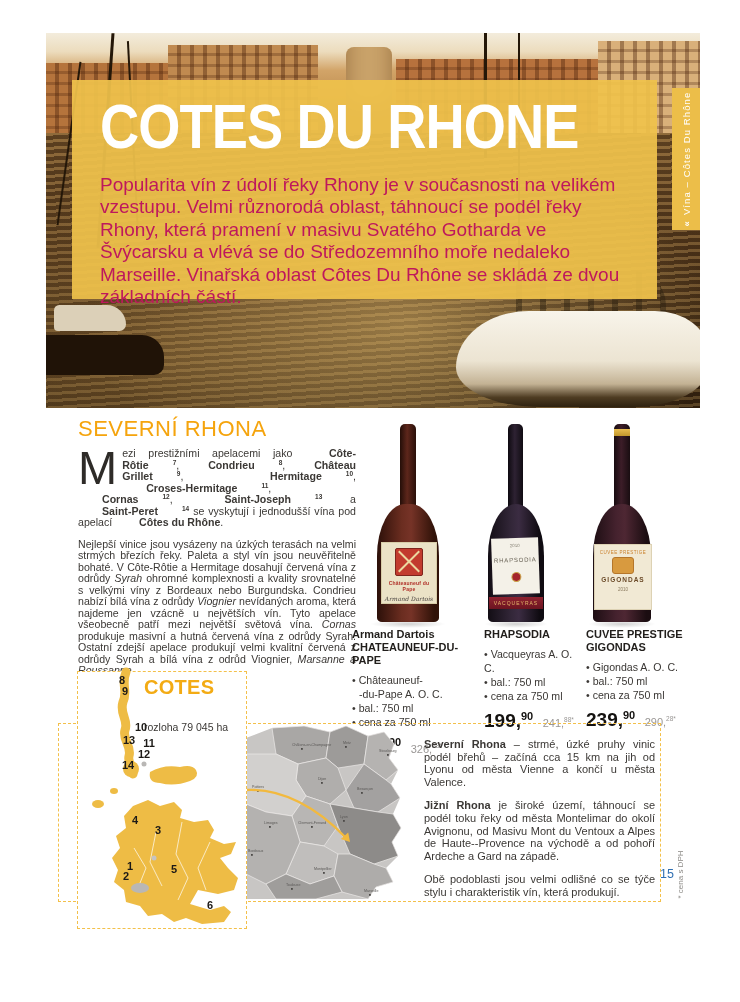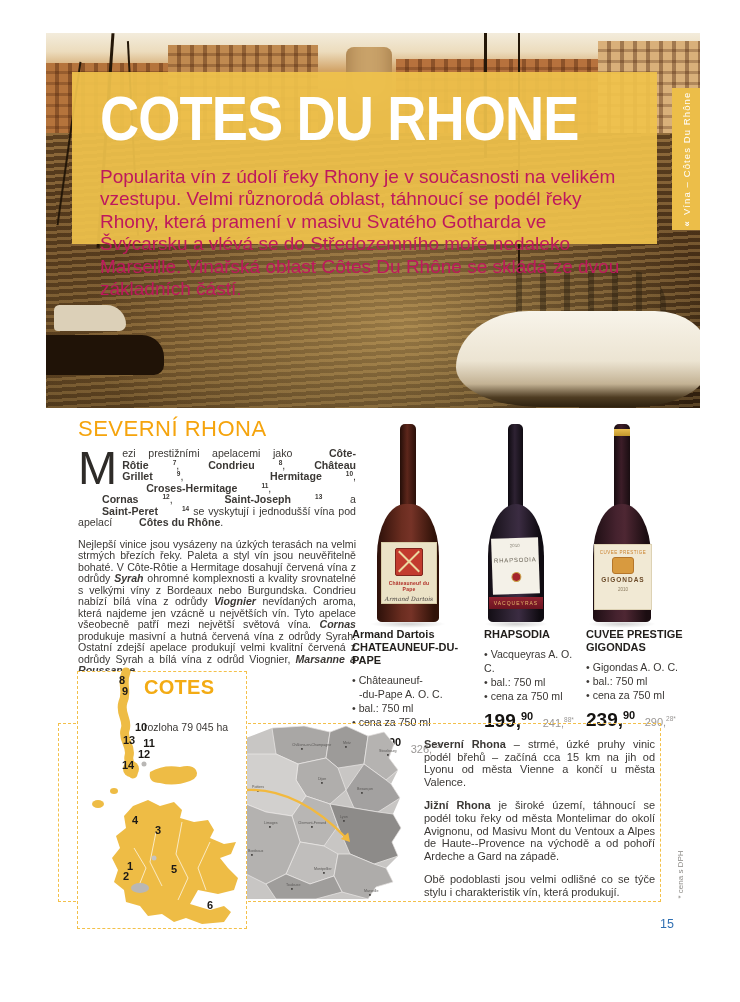--- a/index.html
+++ b/index.html
@@ -24,35 +24,35 @@
   .boat .cabin{position:absolute;left:42px;top:0;width:168px;height:48px;border-radius:12px 34px 4px 4px;
     background:linear-gradient(180deg,#f4eede,#dcd2bc);
     background-image:repeating-linear-gradient(90deg,transparent 0 18px,rgba(40,30,15,.45) 18px 24px);}
   .boat .hull{position:absolute;left:0;top:40px;width:252px;height:96px;
     border-radius:110px 80px 45% 50% / 85px 60px 62% 62%;
     background:linear-gradient(180deg,#f8f4ea 0%,#ece4d2 52%,#c3b294 76%,#4e3c22 90%,#2e2210 100%);}
   .smallboat1{position:absolute;left:0;top:302px;width:118px;height:40px;background:#201307;
     border-radius:0 22px 10px 0;}
   .smallboat2{position:absolute;left:8px;top:272px;width:72px;height:26px;background:#dcd0b8;
     border-radius:8px 30px 10px 6px;}
-  .hero-box{position:absolute;left:72px;top:72px;width:585px;height:172px;
+  .hero-box{position:absolute;left:72px;top:80px;width:585px;height:219px;
     background:rgba(239,194,75,.93);}
   .hero-title{margin:10px 0 0 28px;font-size:63px;font-weight:bold;color:#fff;
     letter-spacing:-1px;white-space:nowrap;transform:scaleX(.86);transform-origin:left center;}
   .hero-intro{margin:12px 26px 0 28px;font-size:19px;line-height:22.4px;color:#be185d;}
   .tab{position:absolute;left:672px;top:88px;width:28px;height:142px;background:#ecbe49;}
   .tab-rot{position:absolute;left:50%;top:50%;transform:translate(-50%,-50%) rotate(-90deg);
     white-space:nowrap;color:#fff;font-size:9.5px;letter-spacing:1.1px;}
   .tab-rot .chev{font-weight:bold;margin-right:6px;letter-spacing:0;}
   
   .sec-head{position:absolute;left:78px;top:416px;font-size:22px;color:#f5a40d;letter-spacing:.5px;}
   .col-text{position:absolute;left:78px;top:448px;width:278px;font-size:10.6px;line-height:11.5px;
     color:#3b3835;text-align:justify;}
   .col-text .b{font-weight:bold;padding-left:24px;}
-  .col-text .bi{font-weight:bold;font-style:italic;}
+  .col-text .bi{font-weight:normal;font-style:italic;}
   .col-text sup{font-size:6.5px;vertical-align:4px;line-height:0;}
   .dropcap{float:left;font-size:47px;line-height:36px;margin:2px 5px 0 0;color:#2e2b28;}
   .para2{margin-top:10px;}
   
   .bottle{position:absolute;top:424px;}
   .neck{position:absolute;top:0;border-radius:5px 5px 0 0;}
   .bbody{position:absolute;top:80px;height:118px;border-radius:28px 28px 5px 5px / 52px 52px 4px 4px;}
   .bshadow{position:absolute;bottom:-4px;left:0;width:100%;height:8px;
     background:radial-gradient(ellipse,rgba(0,0,0,.18),transparent 70%);}
   .b1 .neck{left:30px;width:16px;height:86px;background:linear-gradient(90deg,#240e08,#5d261b 45%,#2a1009);}
@@ -104,21 +104,21 @@
   .map-area{position:absolute;left:66px;top:49px;font-size:10.5px;color:#3b3835;}
   .rmap{position:absolute;left:0;top:0;width:168px;height:256px;overflow:visible;}
   .mapnum{position:absolute;transform:translate(-50%,-50%);font-size:11px;font-weight:bold;color:#1c1916;}
   .fmap{position:absolute;left:246px;top:724px;width:170px;height:175px;}
   .info-text{position:absolute;left:424px;top:738px;width:231px;font-size:11px;line-height:12.6px;
     color:#3b3835;text-align:justify;}
   .info-text p{margin:0 0 11px 0;}
   .info-text .b{font-weight:bold;}
   .vat-note{position:absolute;left:646px;top:869px;width:70px;height:11px;transform:rotate(-90deg);
     font-size:8px;color:#8b8985;text-align:center;white-space:nowrap;}
-  .page-num{position:absolute;left:660px;top:917px;font-size:12.5px;color:#2f6fb2;}
+  .page-num{position:absolute;left:660px;top:867px;font-size:12.5px;color:#2f6fb2;}
 </style>
 </head>
 <body>
 
 <div class="page">
 
   <div class="photo">
     <div class="bld bld-win" style="left:0;top:30px;width:130px;height:70px;background-color:#b5743c;"></div>
     <div class="bld bld-win" style="left:122px;top:12px;width:150px;height:88px;background-color:#c08a50;"></div>
     <div class="bld" style="left:300px;top:14px;width:46px;height:86px;background:#caa36a;border-radius:8px 8px 0 0;box-shadow:inset 0 -30px 20px rgba(90,50,15,.45);"></div>

